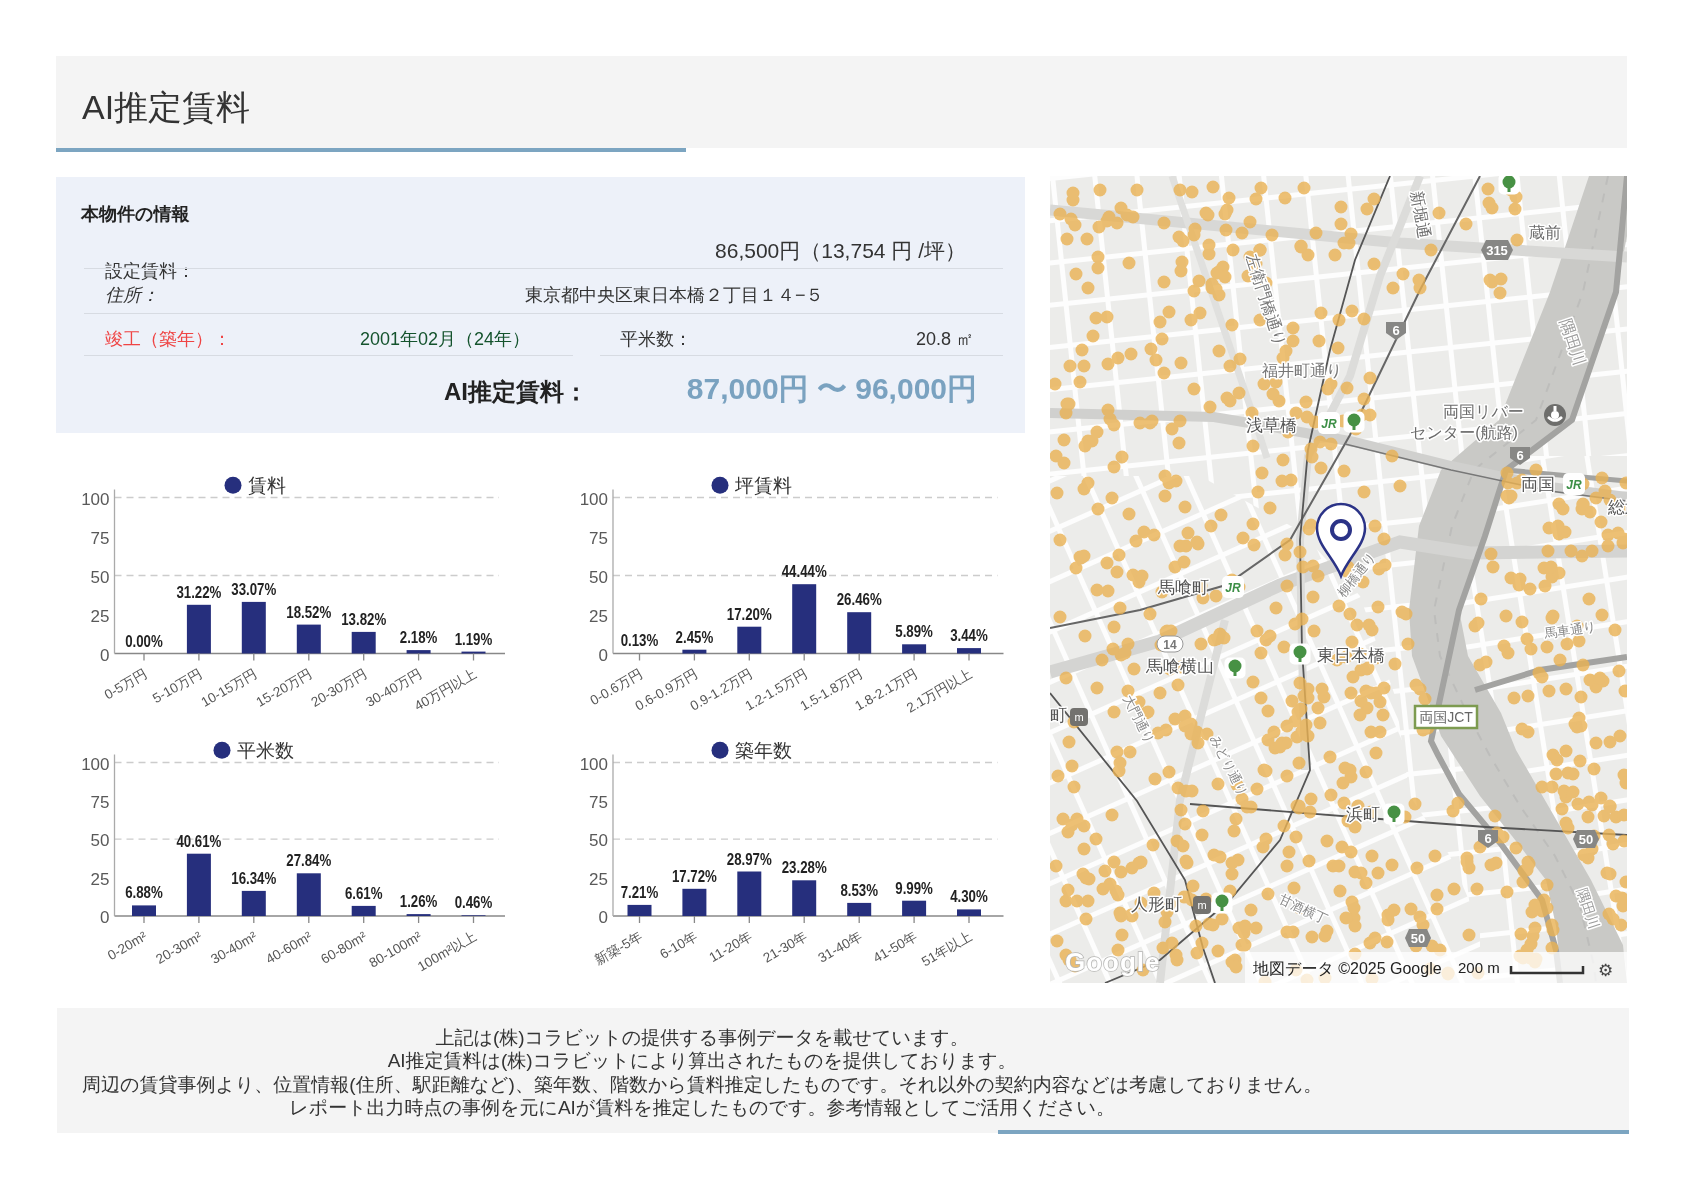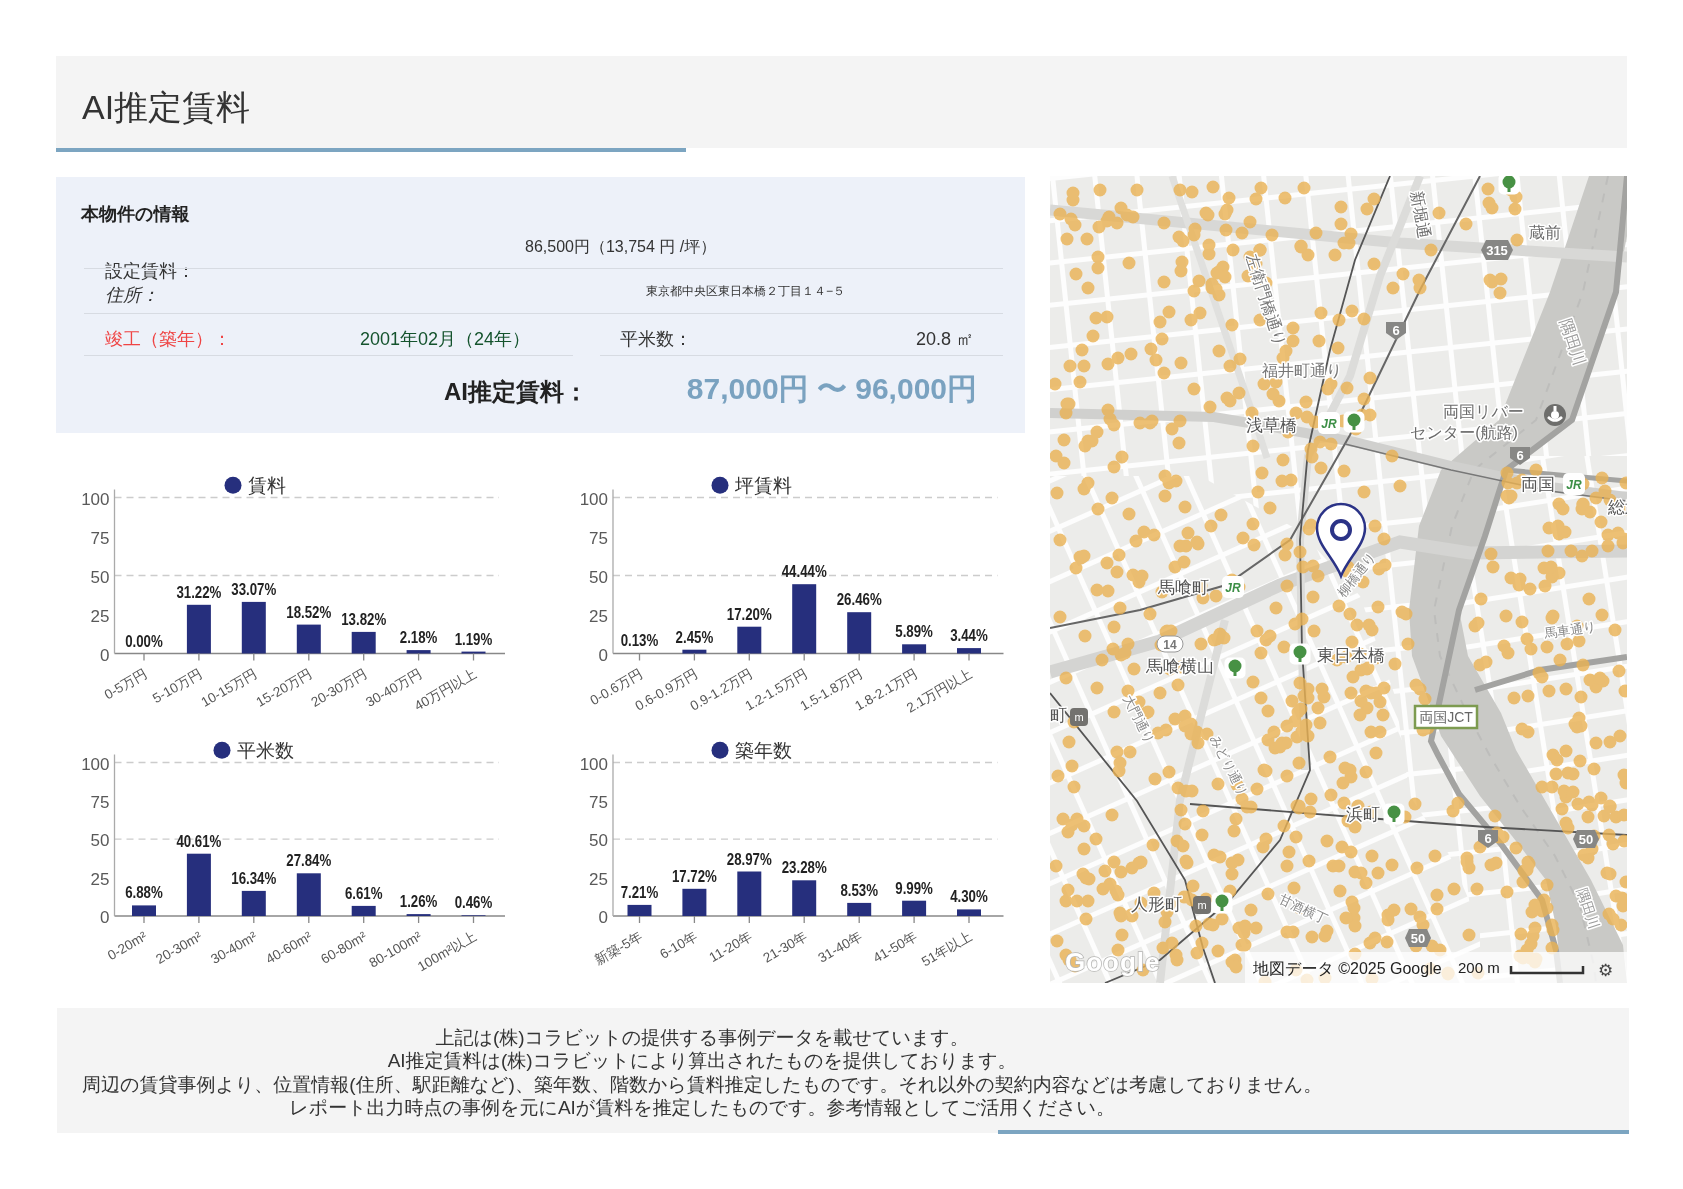--- a/index.html
+++ b/index.html
@@ -7,24 +7,24 @@
 </style></head>
 <body>
 
 <div class="abs" style="left:56px;top:56px;width:1571px;height:92px;background:#f4f4f4;"></div>
 <div class="abs" style="left:82px;top:85px;font-size:34px;color:#333;">AI推定賃料</div>
 <div class="abs" style="left:56px;top:148px;width:630px;height:4px;background:#7ca5c1;"></div>
 
 <div class="abs" style="left:56px;top:177px;width:969px;height:256px;background:#edf1f9;"></div>
 <div class="abs" style="left:81px;top:202px;font-size:18px;font-weight:bold;color:#222;">本物件の情報</div>
 <div class="abs" style="left:105px;top:237px;font-size:18px;color:#333;margin-top:22px;">設定賃料：</div>
-<div class="abs" style="left:525px;top:237px;width:441px;font-size:16px;color:#333;text-align:left;">86,500円（13,754 円 /坪）</div>
+<div class="abs" style="left:525px;top:237px;width:441px;font-size:21px;color:#333;text-align:right;">86,500円（13,754 円 /坪）</div>
 <div class="abs" style="left:84px;top:268px;width:919px;height:1px;background:#d7dbe2;"></div>
 <div class="abs" style="left:105px;top:283px;font-size:18px;color:#333;font-style:italic;">住所：</div>
-<div class="abs" style="left:525px;top:283px;width:441px;font-size:12px;color:#333;text-align:center;">東京都中央区東日本橋２丁目１４−５</div>
+<div class="abs" style="left:525px;top:283px;width:441px;font-size:18px;color:#333;text-align:left;">東京都中央区東日本橋２丁目１４−５</div>
 <div class="abs" style="left:84px;top:313px;width:919px;height:1px;background:#d7dbe2;"></div>
 <div class="abs" style="left:105px;top:327px;font-size:18px;color:#ef4444;">竣工（築年）：</div>
 <div class="abs" style="left:360px;top:327px;font-size:18px;color:#14532d;">2001年02月（24年）</div>
 <div class="abs" style="left:620px;top:327px;font-size:18px;color:#333;">平米数：</div>
 <div class="abs" style="left:774px;top:327px;width:200px;font-size:18px;color:#333;text-align:right;">20.8 ㎡</div>
 <div class="abs" style="left:84px;top:355px;width:489px;height:1px;background:#d7dbe2;"></div>
 <div class="abs" style="left:600px;top:355px;width:403px;height:1px;background:#d7dbe2;"></div>
 <div class="abs" style="left:444px;top:376px;font-size:24px;font-weight:bold;color:#222;">AI推定賃料：</div>
 <div class="abs" style="left:677px;top:369px;width:300px;font-size:30px;font-weight:bold;color:#7aa2c0;text-align:right;white-space:nowrap;">87,000円 〜 96,000円</div>
 

